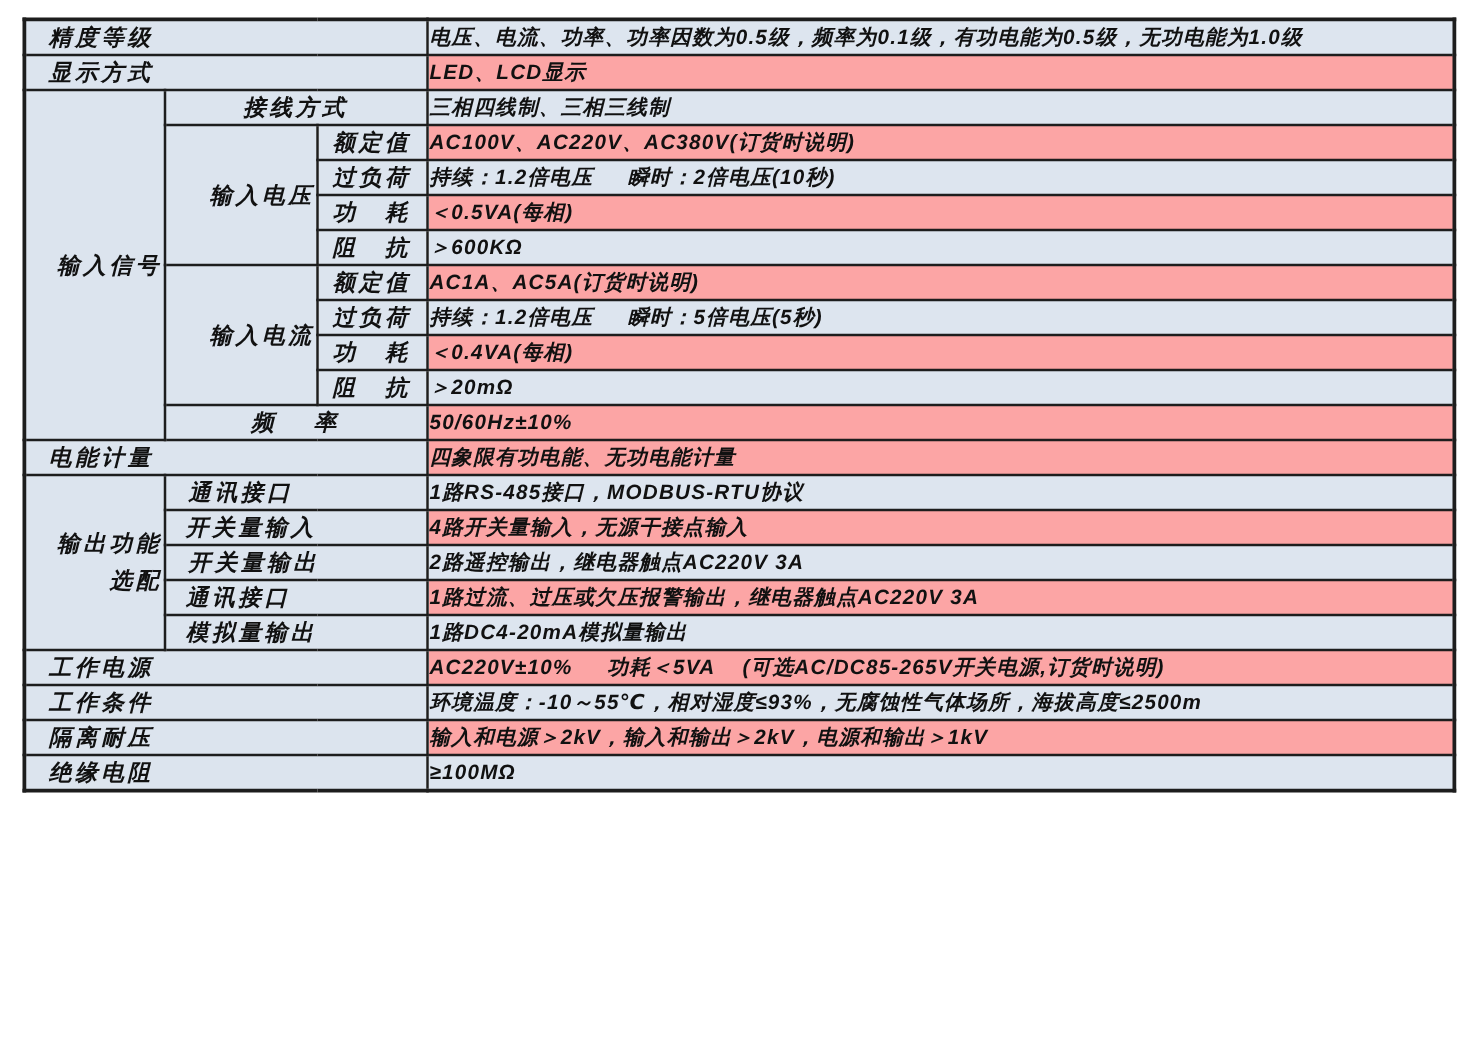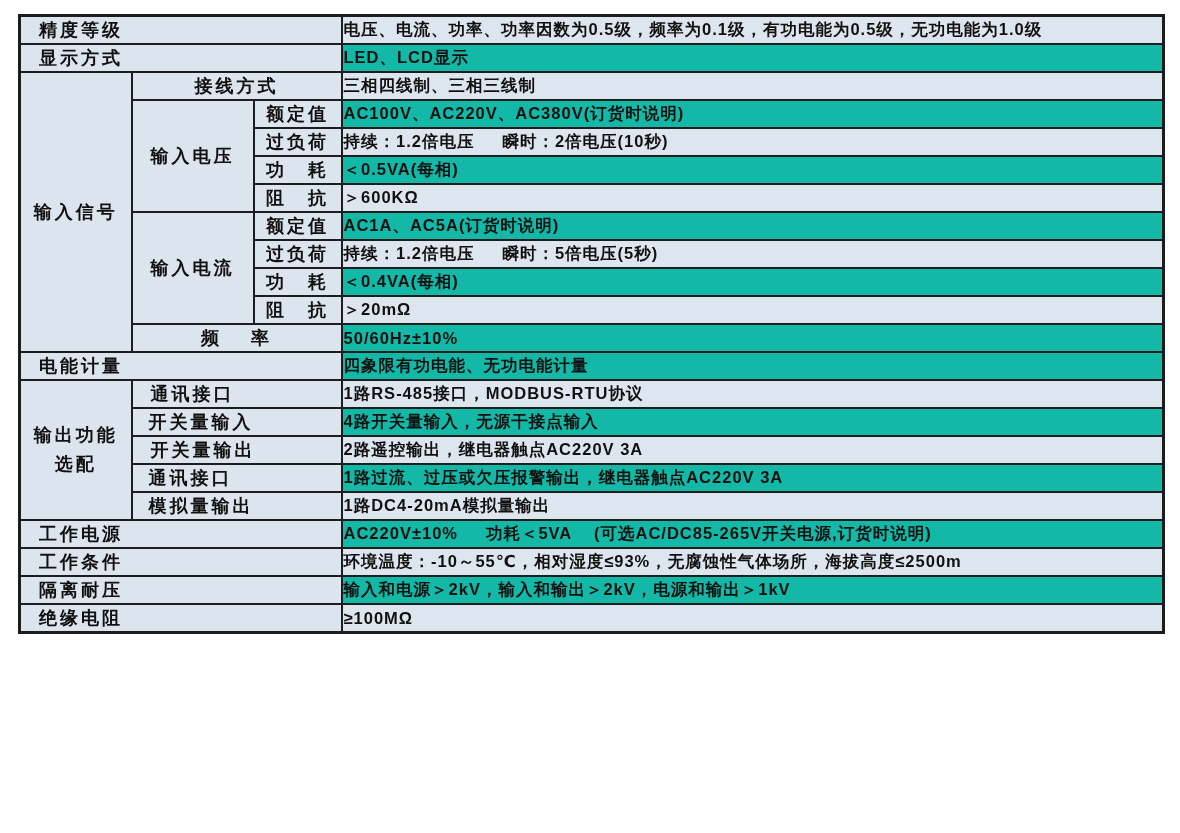--- a/index.html
+++ b/index.html
@@ -9,47 +9,48 @@
     font-family:"Liberation Sans","DejaVu Sans",sans-serif;
   }
   .table-wrap{
     position:absolute; left:18px; top:14px;
   }
   table.spec{
     border-collapse:collapse;
     table-layout:fixed;
     width:1144px; height:608px;
     border:3px solid #1d1d1d;
+    font-style:italic;
   }
   td{
     border:2px solid #1d1d1d;
     overflow:hidden;
     color:#111111;
     font-weight:bold;
     vertical-align:middle;
   }
   
   td.lbl{
     background:#dce4ee;
     font-size:18px;
     letter-spacing:3px;
     white-space:pre;
   }
   td.lbl-left{ text-align:left; padding-left:18px; }
   td.lbl-center{ text-align:center;margin-left:44px; }
-  td.group{ line-height:1.6; }
+  td.group{ line-height:1.6;text-align:right; }
   
   td.val{
     font-size:16.5px;
     letter-spacing:1px;
     text-align:left;
     white-space:pre;
   }
   td.tint-b{ background:#dde5ef; }
-  td.tint-w{ background:#14b8a6; }
+  td.tint-w{ background:#fca5a5; }
 </style>
 </head>
 <body>
 
 <div class="table-wrap">
   <table class="spec">
     <colgroup>
       <col style="width:112px">
       <col style="width:122px">
       <col style="width:88px">

